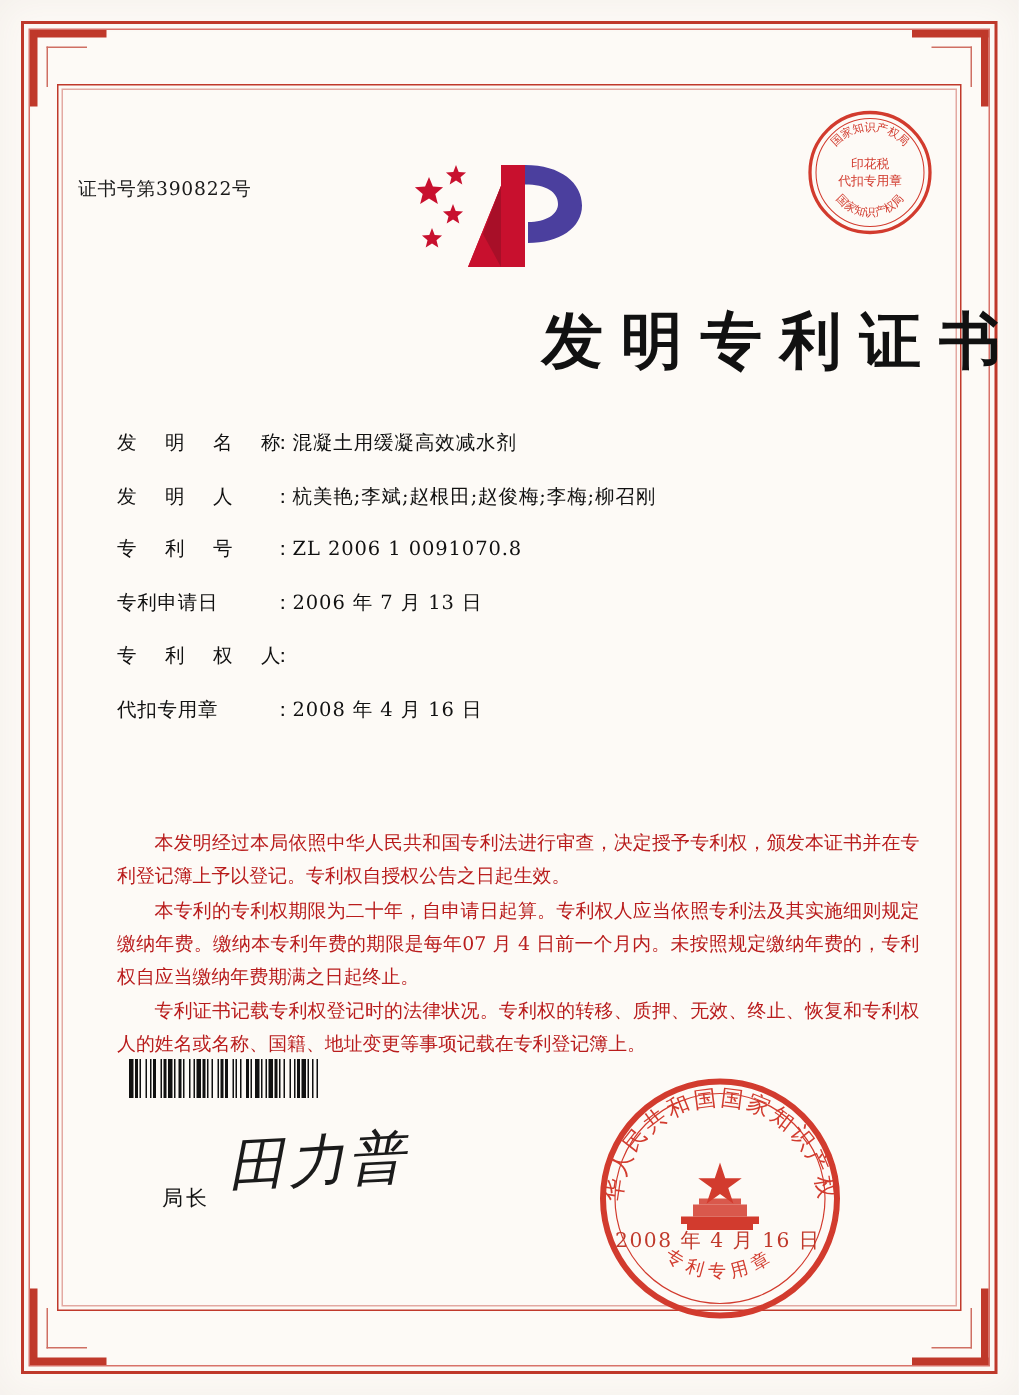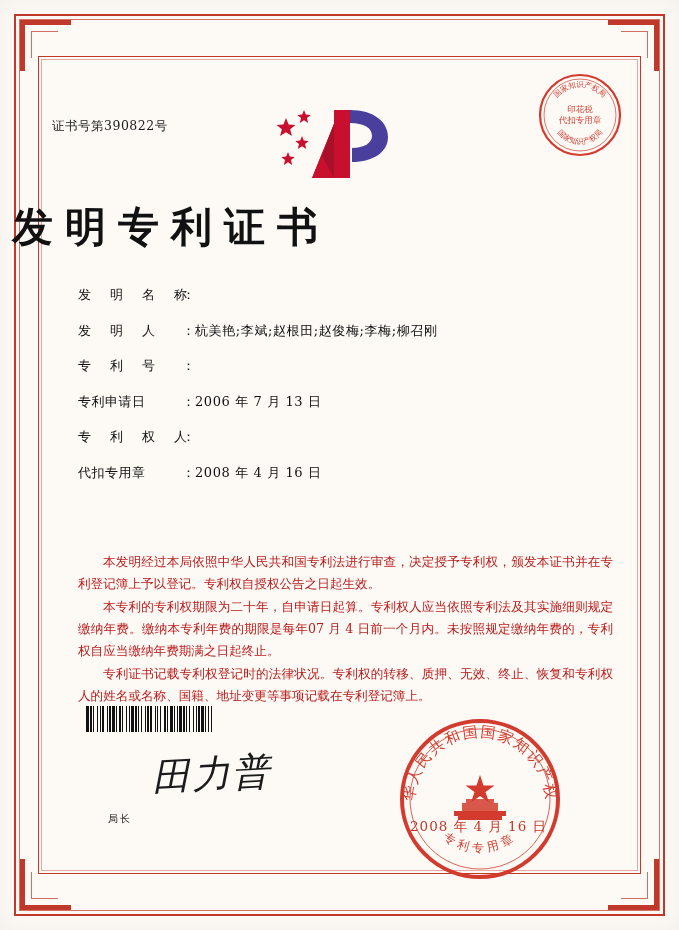--- a/index.html
+++ b/index.html
@@ -99,21 +99,21 @@
     top: 72px;
     width: 86px;
     height: 86px;
   }
   
   .title {
     position: absolute;
     left: 0;
     right: 0;
     top: 200px;
-    text-align: left;
+    text-align: right;
     font-size: 41px;
     letter-spacing: 12px;
     font-weight: bold;
     color: #111;
     font-family: "DejaVu Serif", "Liberation Serif", serif;
     text-indent: 12px;
   }
   
   .fields {
     position: absolute;
@@ -171,22 +171,22 @@
   }
   .barcode i {
     display: block;
     background: #111;
     height: 100%;
   }
   
   .director {
     position: absolute;
     left: 108px;
-    top: 812px;
-    font-size: 10px;
+    top: 790px;
+    font-size: 14px;
     letter-spacing: 2px;
     color: #111;
   }
   .signature {
     position: absolute;
     left: 152px;
     top: 748px;
     width: 160px;
     height: 62px;
     font-family: "DejaVu Serif", "Liberation Serif", serif;
@@ -278,29 +278,31 @@
       <text x="43" y="51" font-size="8.5" fill="#d23b2e" text-anchor="middle" font-family="DejaVu Serif, serif">代扣专用章</text>
     </svg>
   </div>
 
   <div class="title">发明专利证书</div>
 
   <div class="fields">
     <div class="field-row">
       <span class="field-label">发　明　名　称</span>
       <span class="field-colon">：</span>
+      <span class="field-value">混凝土用缓凝高效减水剂</span>
     </div>
     <div class="field-row">
       <span class="field-label">发　明　人</span>
       <span class="field-colon">：</span>
       <span class="field-value">杭美艳;李斌;赵根田;赵俊梅;李梅;柳召刚</span>
     </div>
     <div class="field-row">
       <span class="field-label">专　利　号</span>
       <span class="field-colon">：</span>
+      <span class="field-value">ZL 2006 1 0091070.8</span>
     </div>
     <div class="field-row">
       <span class="field-label wide">专利申请日</span>
       <span class="field-colon">：</span>
       <span class="field-value">2006 年 7 月 13 日</span>
     </div>
     <div class="field-row">
       <span class="field-label">专　利　权　人</span>
       <span class="field-colon">：</span>
     </div>

